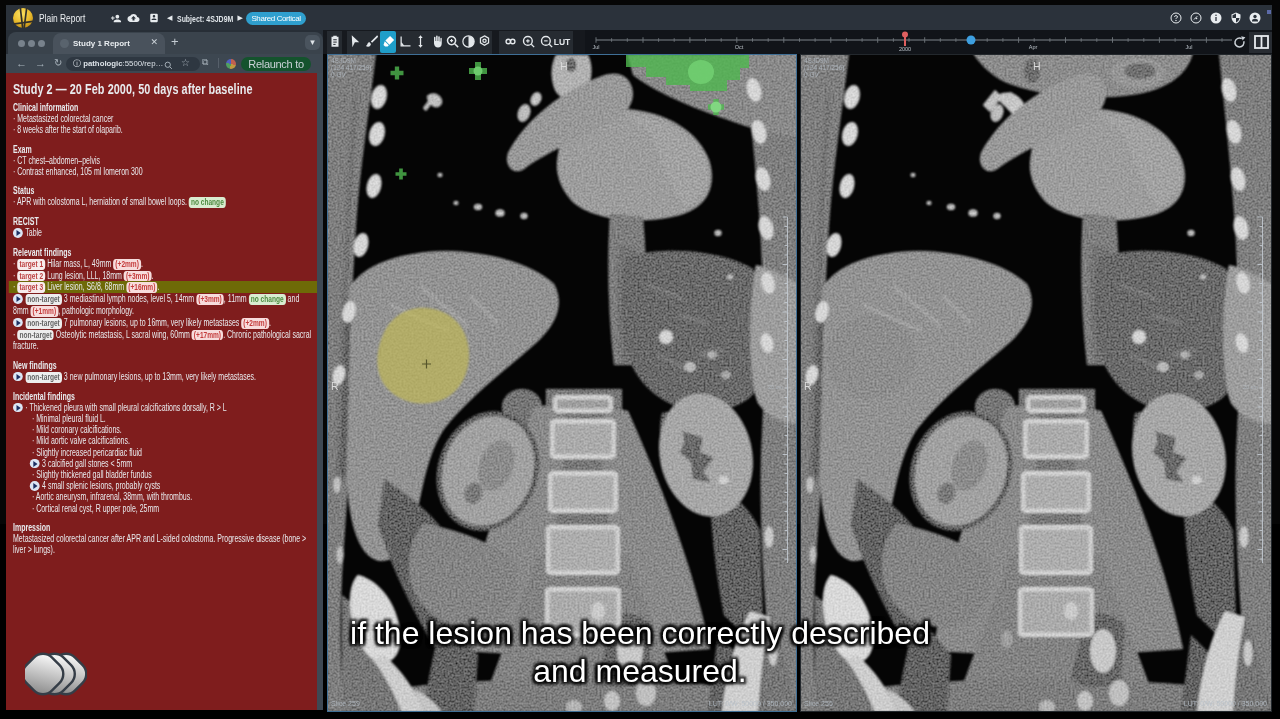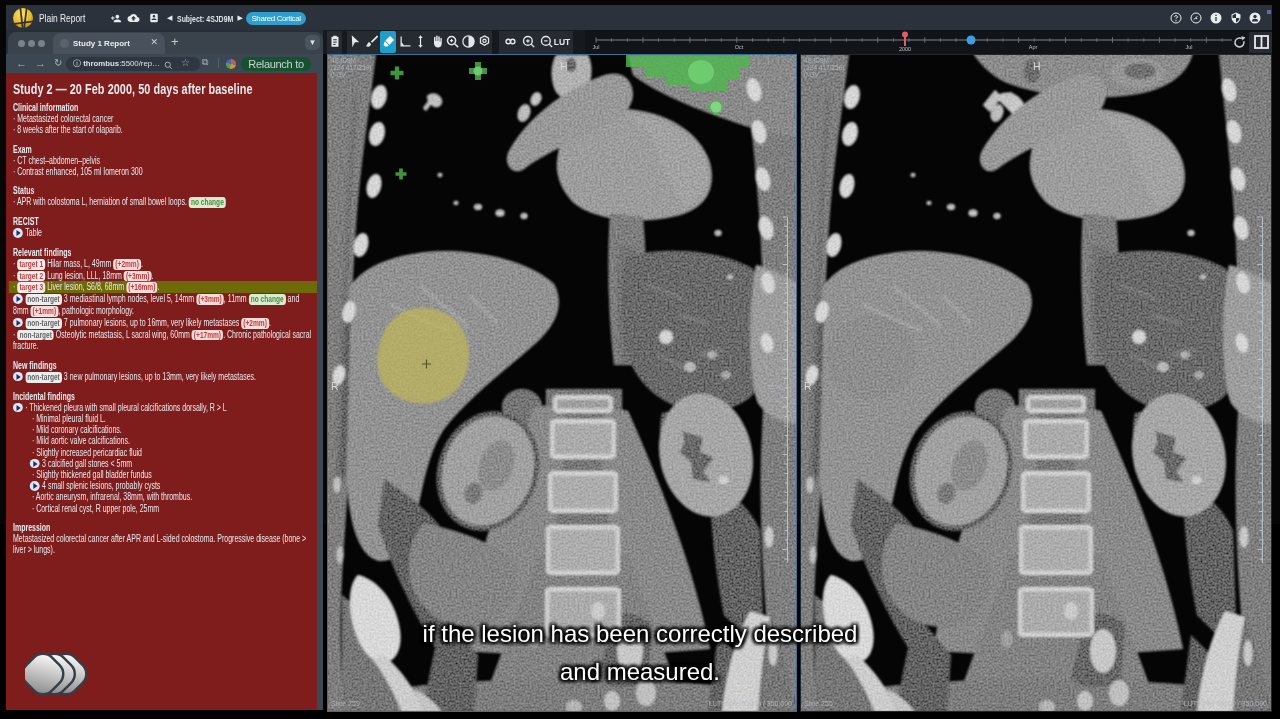--- a/index.html
+++ b/index.html
@@ -37,21 +37,21 @@
 .p-mm { background:#f7dcdc; color:#c43a3a; }
 .p-nc { background:#d9ecd0; color:#4c8a3f; }
 .p-nt { background:#ededed; color:#636363; }
 .hl { background:#6e6a07; display:block; margin:0 -6px 0 -6px; padding:0 6px 0 6px; }
 .play { display:inline-block; width:13.5px; height:9.5px; border-radius:50%; background:#dce6f5; position:relative; vertical-align:-1.5px; margin-right:4px; }
 .play:after { content:""; position:absolute; left:4.5px; top:1.7px; width:0; height:0; border-left:6px solid #1c2f63; border-top:3px solid transparent; border-bottom:3px solid transparent; }
 #scrollbar { position:absolute; left:317px; top:73px; width:6px; height:637px; background:#3e4853; }
 #blogo { position:absolute; left:19px; top:574px; width:62px; height:55px; }
 #ctL { position:absolute; left:327px; top:54px; width:470px; height:658px; border:1px solid #3f6f96; background:#000; }
 #ctR { position:absolute; left:800px; top:54px; width:472px; height:658px; border:1px solid #23282d; background:#000; }
-#subt { position:absolute; left:0; top:615px; width:1280px; text-align:center; color:#fff; font-size:24px; line-height:37.5px;
+#subt { position:absolute; left:0; top:615px; width:1280px; text-align:center; color:#fff; font-size:32px; line-height:37.5px;
   text-shadow:0 0 4px #000, 0 0 4px #000, 2px 2px 3px #000, -2px 2px 3px #000, 2px -2px 3px #000, -2px -2px 3px #000; }
 </style></head>
 <body>
 <div id="stage">
   <div id="topbar">
     <svg id="logo2" style="position:absolute;left:7px;top:2.5px" width="20" height="20" viewBox="0 0 20 20">
         <defs>
           <radialGradient id="goldg" cx="0.42" cy="0.3" r="0.8">
             <stop offset="0" stop-color="#fae162"></stop>
             <stop offset="0.55" stop-color="#eabc2e"></stop>
@@ -239,21 +239,21 @@
       <svg style="position:absolute;left:669px;top:5px" width="15" height="14" viewBox="0 0 15 14">
           <rect x="1" y="1" width="13" height="12" fill="none" stroke="#e8ecef" stroke-width="1.8"></rect>
           <rect x="6.6" y="1" width="1.8" height="12" fill="#e8ecef"></rect>
         </svg>
     </div>
   </div>
   <div id="addrbar">
     <div class="abico" style="left:10px">←</div>
     <div class="abico" style="left:29px">→</div>
     <div class="abico" style="left:48px;font-size:10px">↻</div>
-    <div id="urlpill"><span style="margin-left:7px;font-size:8px">ⓘ</span> <b>thrombus</b>:5500/rep…</div>
+    <div id="urlpill"><span style="margin-left:7px;font-size:8px">ⓘ</span> <b>pathologic</b>:5500/rep…</div>
     <svg class="abico" style="left:158px;top:6.5px" width="9" height="9" viewBox="0 0 24 24" fill="none" stroke="#aab4bd" stroke-width="2.5">
         <circle cx="10" cy="10" r="7"></circle>
         <path d="M15.5 15.5L21 21"></path>
       </svg>
     <div class="abico" style="left:175px;font-size:10px;top:2.5px">☆</div>
     <div class="abico" style="left:196px;font-size:9px">⧉</div>
     <div class="abico" style="left:211px;color:#5a646e;top:2px">|</div>
     <div class="abico" style="left:220px;width:10px;height:10px;top:4.5px;border-radius:50%;background:conic-gradient(#c06050 0 30%, #bf9a40 30% 55%, #50a060 55% 80%, #5060c0 80% 100%)"></div>
     <div id="relaunch">Relaunch to update ⋮</div>
   </div>

